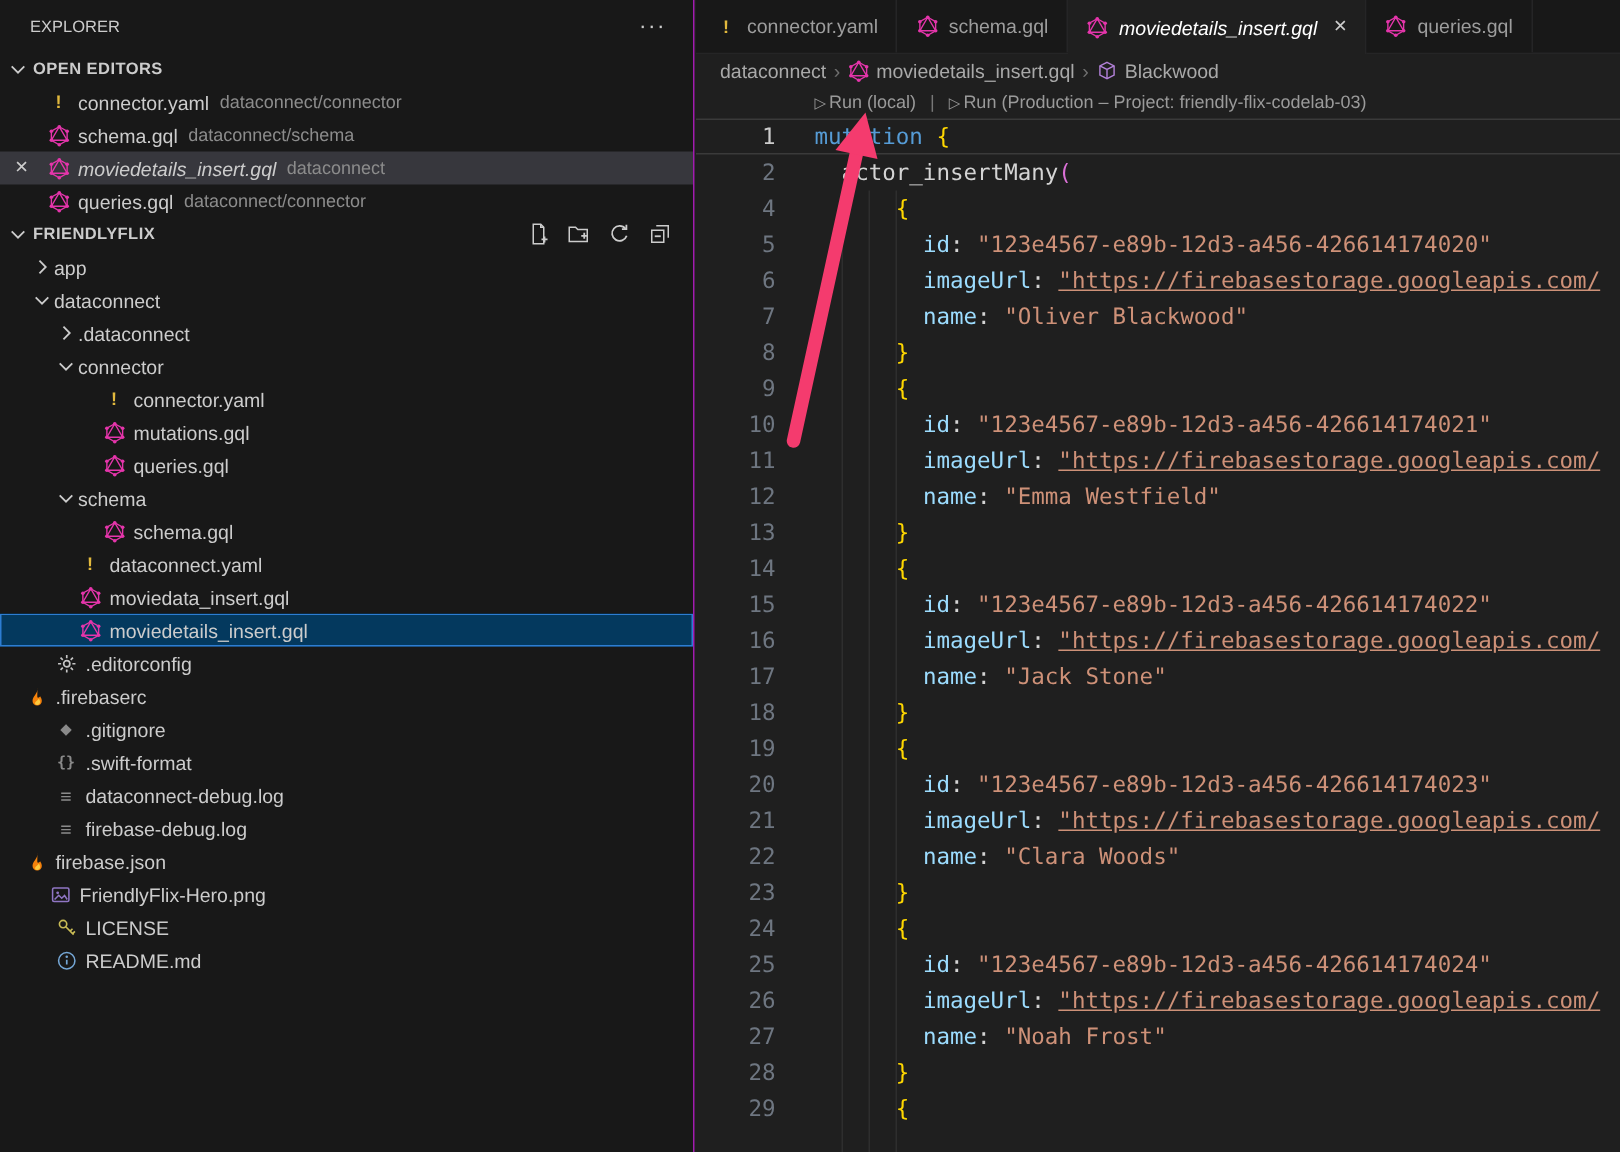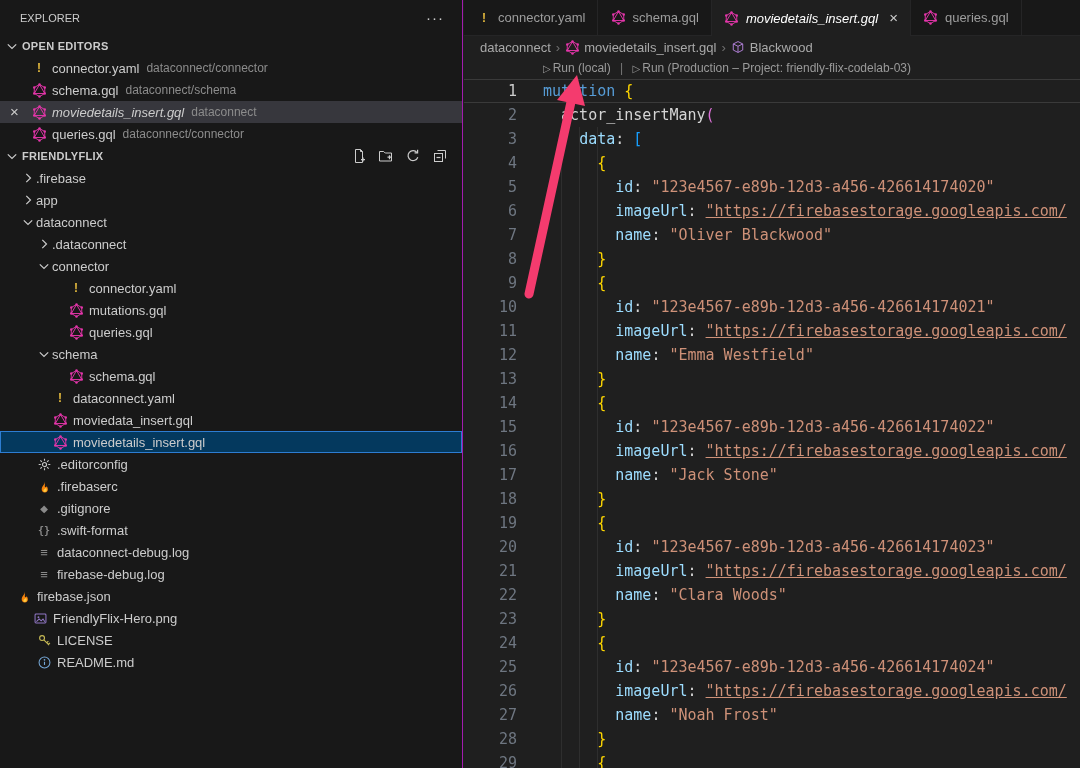--- a/index.html
+++ b/index.html
@@ -212,28 +212,20 @@
           </span>
         </span>
     </div>
     <div id="tree">
         <div class="row tree-row" style="padding-left:20px">
           <span class="twisty">
             <svg width="16" height="16" viewBox="0 0 16 16">
               <path d="M6.3 3.8l4.2 4.2-4.2 4.2" fill="none" stroke="#cccccc" stroke-width="1.2"></path>
             </svg>
           </span>
-          <span class="row-label">.firebase</span>
-        </div>
-        <div class="row tree-row" style="padding-left:20px">
-          <span class="twisty">
-            <svg width="16" height="16" viewBox="0 0 16 16">
-              <path d="M6.3 3.8l4.2 4.2-4.2 4.2" fill="none" stroke="#cccccc" stroke-width="1.2"></path>
-            </svg>
-          </span>
           <span class="row-label">app</span>
         </div>
         <div class="row tree-row" style="padding-left:20px">
           <span class="twisty">
             <svg width="16" height="16" viewBox="0 0 16 16">
               <path d="M3.8 6.3l4.2 4.2 4.2-4.2" fill="none" stroke="#cccccc" stroke-width="1.2"></path>
             </svg>
           </span>
           <span class="row-label">dataconnect</span>
         </div>
@@ -380,21 +372,21 @@
           <span class="icon">
             <svg width="15" height="15" viewBox="0 0 16 16">
               <g fill="none" stroke="#c5c5c5" stroke-width="1.2">
                 <circle cx="8" cy="8" r="2.2"></circle>
                 <path d="M8 1.8v2.2M8 12v2.2M1.8 8h2.2M12 8h2.2M3.6 3.6l1.6 1.6M10.8 10.8l1.6 1.6M12.4 3.6l-1.6 1.6M5.2 10.8l-1.6 1.6"></path>
               </g>
             </svg>
           </span>
           <span class="row-label">.editorconfig</span>
         </div>
-        <div class="row tree-row" style="padding-left:20px">
+        <div class="row tree-row" style="">
           <span class="twisty"></span>
           <span class="icon">
             <svg width="15" height="15" viewBox="0 0 16 16">
               <path d="M8.2 1.3c.6 2.6-.3 3.9-1.4 5.4C5.7 8.2 5 9.4 5 11a3.3 3.3 0 0 0 6.6 0c0-1.1-.5-2.2-1.2-3.3-.7 1-1.4 1.3-1.8.8-.5-.6.2-4.5-.4-7.2z" fill="#f5820b"></path>
               <path d="M8.3 13.8c1.2 0 2.1-.9 2.1-2.1 0-.8-.4-1.6-.9-2.3-.9 1.2-2 1.6-2.6 2.6-.4.8.2 1.8 1.4 1.8z" fill="#fcca3f"></path>
             </svg>
           </span>
           <span class="row-label">.firebaserc</span>
         </div>
         <div class="row tree-row" style="padding-left:20px">
@@ -587,21 +579,20 @@
         <span class="lens-link"><span class="play">▷</span><span>Run (Production – Project: friendly-flix-codelab-03)</span></span>
       </div>
 
       <div class="guide" style="left:97px"></div>
       <div class="guide" style="left:115px"></div>
       <div class="guide" style="left:133px"></div>
 
       <div class="code-lines" id="code-lines">
           <div class="cl cur"><span class="ln">1</span><span class="lc"><span class="tk-kw">mutation</span><span class="tk-punc"> </span><span class="tk-b1">{</span></span></div>
           <div class="cl"><span class="ln">2</span><span class="lc"><span class="tk-punc">  </span><span class="tk-fn">actor_insertMany</span><span class="tk-b2">(</span></span></div>
-          <div class="cl"><span class="ln">3</span><span class="lc"><span class="tk-punc">    </span><span class="tk-prop">data</span><span class="tk-punc">: </span><span class="tk-b3">[</span></span></div>
           <div class="cl"><span class="ln">4</span><span class="lc"><span class="tk-punc">      </span><span class="tk-b1">{</span></span></div>
           <div class="cl"><span class="ln">5</span><span class="lc"><span class="tk-punc">        </span><span class="tk-prop">id</span><span class="tk-punc">: </span><span class="tk-str">"123e4567-e89b-12d3-a456-426614174020"</span></span></div>
           <div class="cl"><span class="ln">6</span><span class="lc"><span class="tk-punc">        </span><span class="tk-prop">imageUrl</span><span class="tk-punc">: </span><span class="tk-strlink">"https://firebasestorage.googleapis.com/</span></span></div>
           <div class="cl"><span class="ln">7</span><span class="lc"><span class="tk-punc">        </span><span class="tk-prop">name</span><span class="tk-punc">: </span><span class="tk-str">"Oliver Blackwood"</span></span></div>
           <div class="cl"><span class="ln">8</span><span class="lc"><span class="tk-punc">      </span><span class="tk-b1">}</span></span></div>
           <div class="cl"><span class="ln">9</span><span class="lc"><span class="tk-punc">      </span><span class="tk-b1">{</span></span></div>
           <div class="cl"><span class="ln">10</span><span class="lc"><span class="tk-punc">        </span><span class="tk-prop">id</span><span class="tk-punc">: </span><span class="tk-str">"123e4567-e89b-12d3-a456-426614174021"</span></span></div>
           <div class="cl"><span class="ln">11</span><span class="lc"><span class="tk-punc">        </span><span class="tk-prop">imageUrl</span><span class="tk-punc">: </span><span class="tk-strlink">"https://firebasestorage.googleapis.com/</span></span></div>
           <div class="cl"><span class="ln">12</span><span class="lc"><span class="tk-punc">        </span><span class="tk-prop">name</span><span class="tk-punc">: </span><span class="tk-str">"Emma Westfield"</span></span></div>
           <div class="cl"><span class="ln">13</span><span class="lc"><span class="tk-punc">      </span><span class="tk-b1">}</span></span></div>

